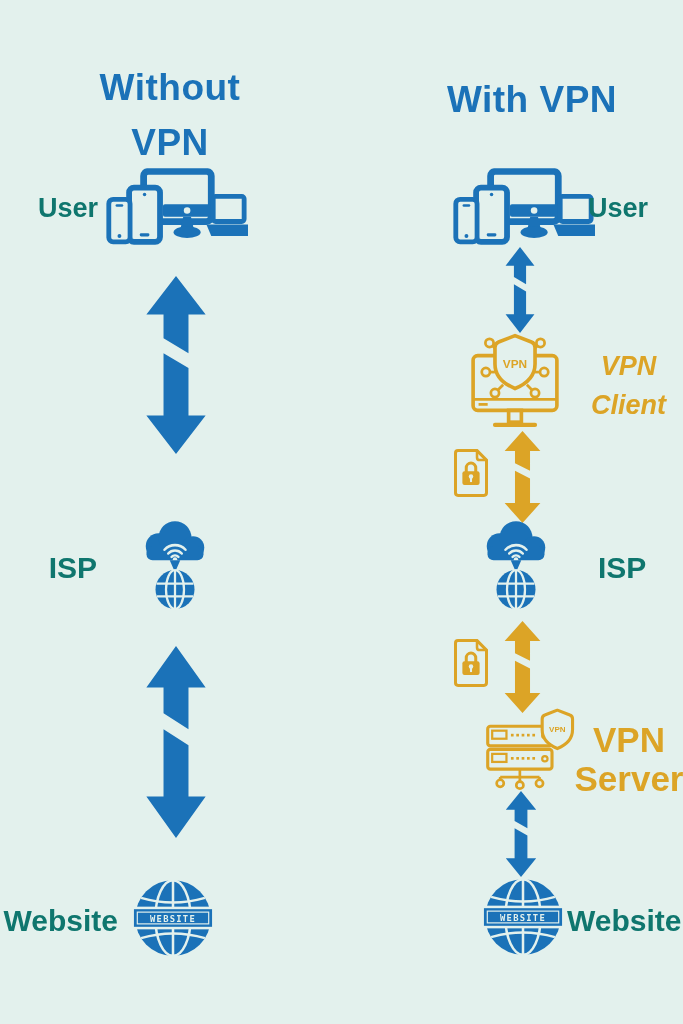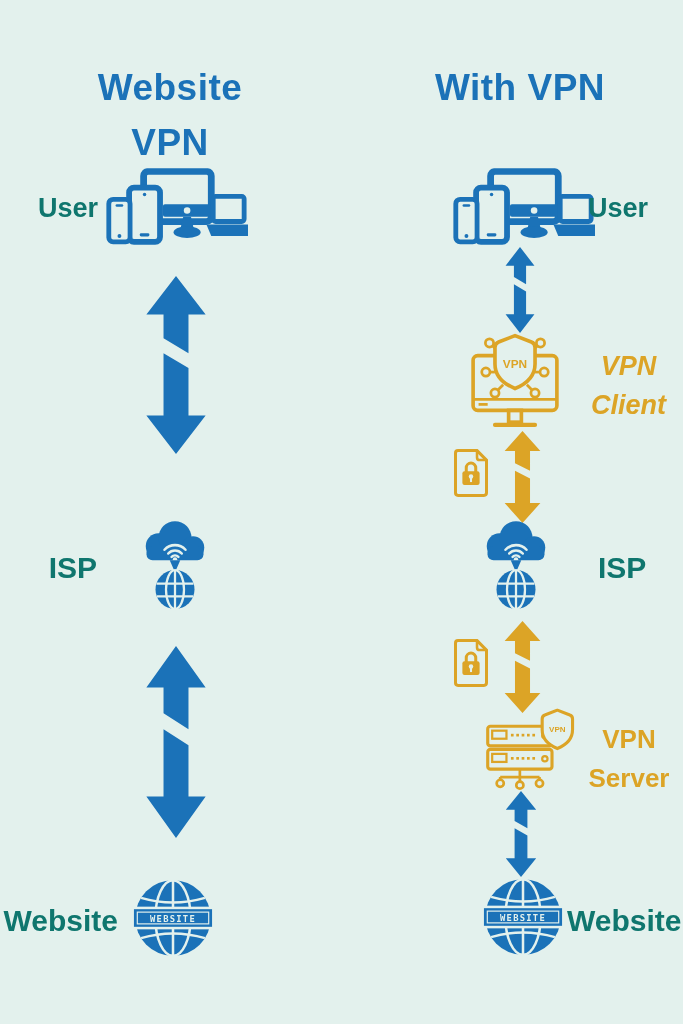--- a/index.html
+++ b/index.html
@@ -133,22 +133,22 @@
         <path d="M8 3 h22 l11 11 v38 a3 3 0 0 1 -3 3 H8 a3 3 0 0 1 -3 -3 V6 a3 3 0 0 1 3 -3 Z" fill="none" stroke="currentColor" stroke-width="3.5"></path>
         <path d="M30 3 v8 a3 3 0 0 0 3 3 h8" fill="none" stroke="currentColor" stroke-width="3"></path>
         <path d="M17.5 28 v-5 a5.5 5.5 0 0 1 11 0 v5" fill="none" stroke="currentColor" stroke-width="3.5"></path>
         <rect x="13" y="27" width="20" height="16" rx="2.5" fill="currentColor"></rect>
         <circle cx="23" cy="33" r="2.6" fill="#e3f1ed"></circle>
         <rect x="21.8" y="34" width="2.4" height="5.5" fill="#e3f1ed"></rect>
       </symbol>
     </defs>
   </svg>
 
-  <h1 class="abs title" style="left:70px;top:60px;width:200px;margin:0;">Website VPN</h1>
-  <h1 class="abs title" style="left:385px;top:60px;width:270px;margin:0;">With VPN</h1>
+  <h1 class="abs title" style="left:70px;top:60px;width:200px;margin:0;">Without VPN</h1>
+  <h1 class="abs title" style="left:385px;top:60px;width:270px;margin:12px;">With VPN</h1>
 
   <div class="abs lbl" style="left:18px;top:193px;width:80px;font-size:27px;text-align:right;">User</div>
   <div class="abs blue" style="left:103px;top:168px;width:145px;height:80px;">
     <svg class="icn" viewBox="0 0 150 82">
         <use href="#sym-devices"></use>
       </svg>
   </div>
 
   <div class="abs blue" style="left:137px;top:276px;width:78px;height:178px;">
     <svg class="icn" viewBox="0 0 100 240" preserveAspectRatio="none">
@@ -226,21 +226,21 @@
         <use href="#sym-arrow"></use>
       </svg>
   </div>
 
   <div class="abs gold" style="left:477px;top:708px;width:100px;height:90px;">
     <svg class="icn" viewBox="0 0 112 100">
       <use href="#sym-vpnserver"></use>
       <text x="90" y="26.5" class="shield-label-sm">VPN</text>
     </svg>
   </div>
-  <div class="abs lbl gold-text" style="left:574px;top:720px;width:110px;font-size:26px;line-height:39px;text-align:center;">VPN Server</div>
+  <div class="abs lbl gold-text" style="left:574px;top:720px;width:110px;font-size:35px;line-height:39px;text-align:center;">VPN Server</div>
 
   <div class="abs blue" style="left:501px;top:791px;width:40px;height:86px;">
     <svg class="icn" viewBox="0 0 100 240" preserveAspectRatio="none">
         <use href="#sym-arrow"></use>
       </svg>
   </div>
 
   <div class="abs blue" style="left:481px;top:875px;width:84px;height:84px;">
     <svg class="icn" viewBox="0 0 100 100">
       <use href="#sym-webglobe"></use>

